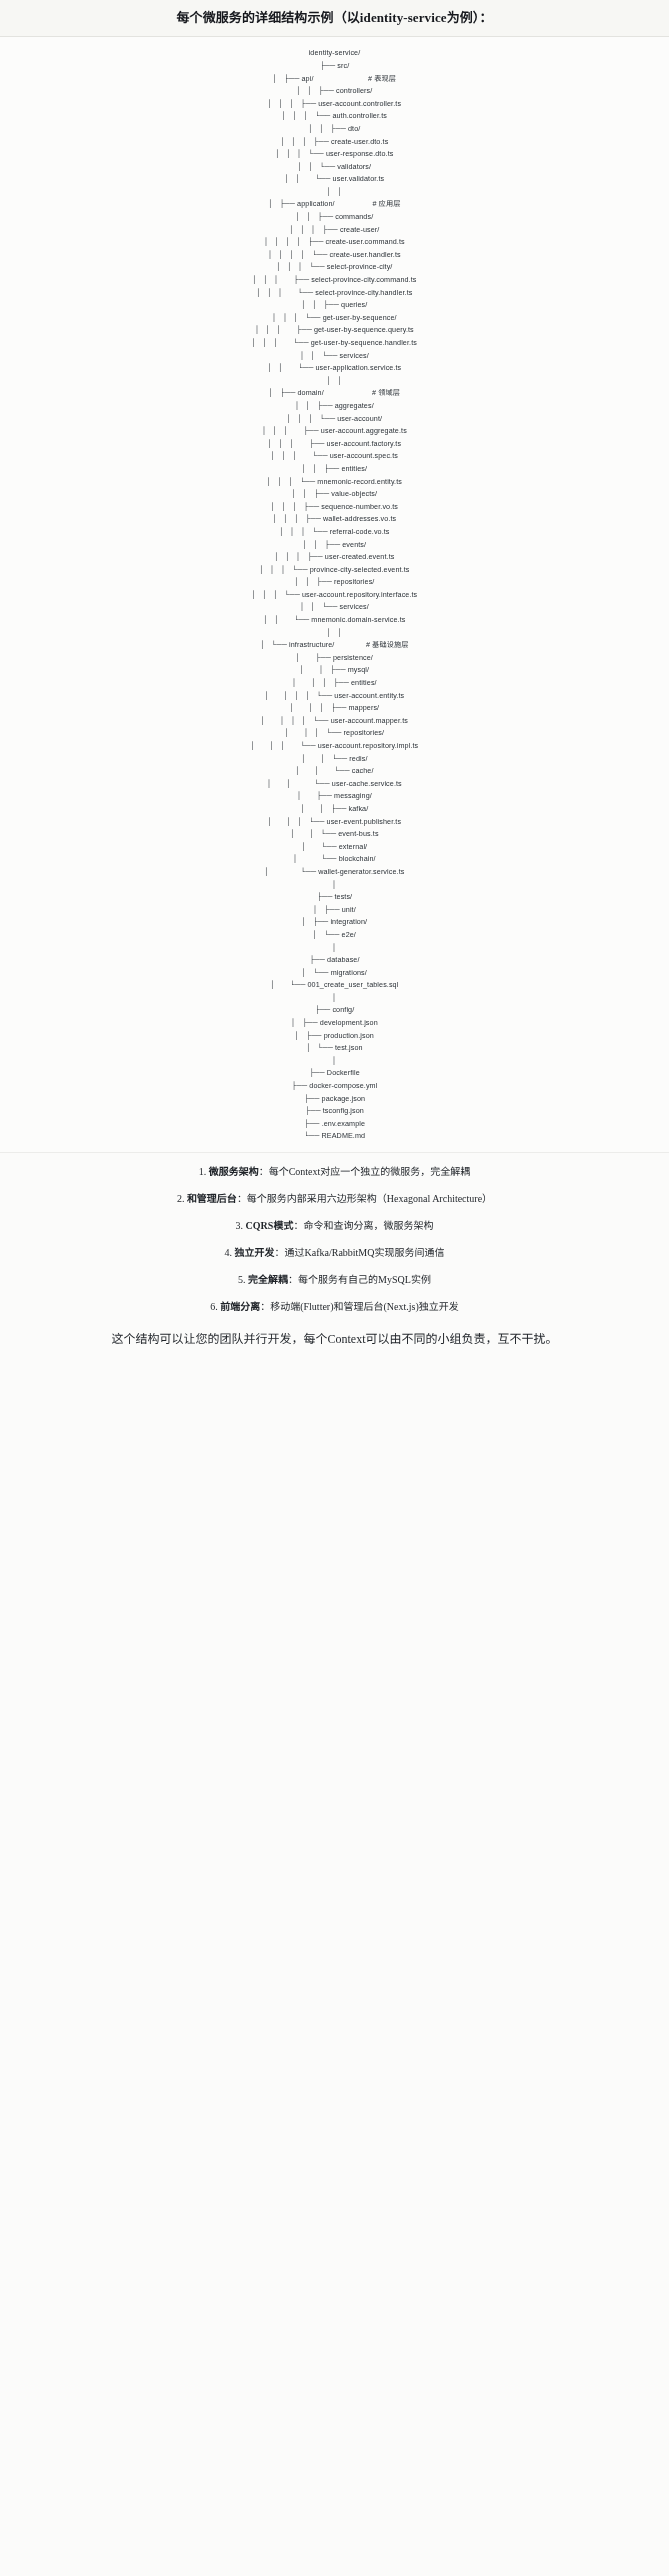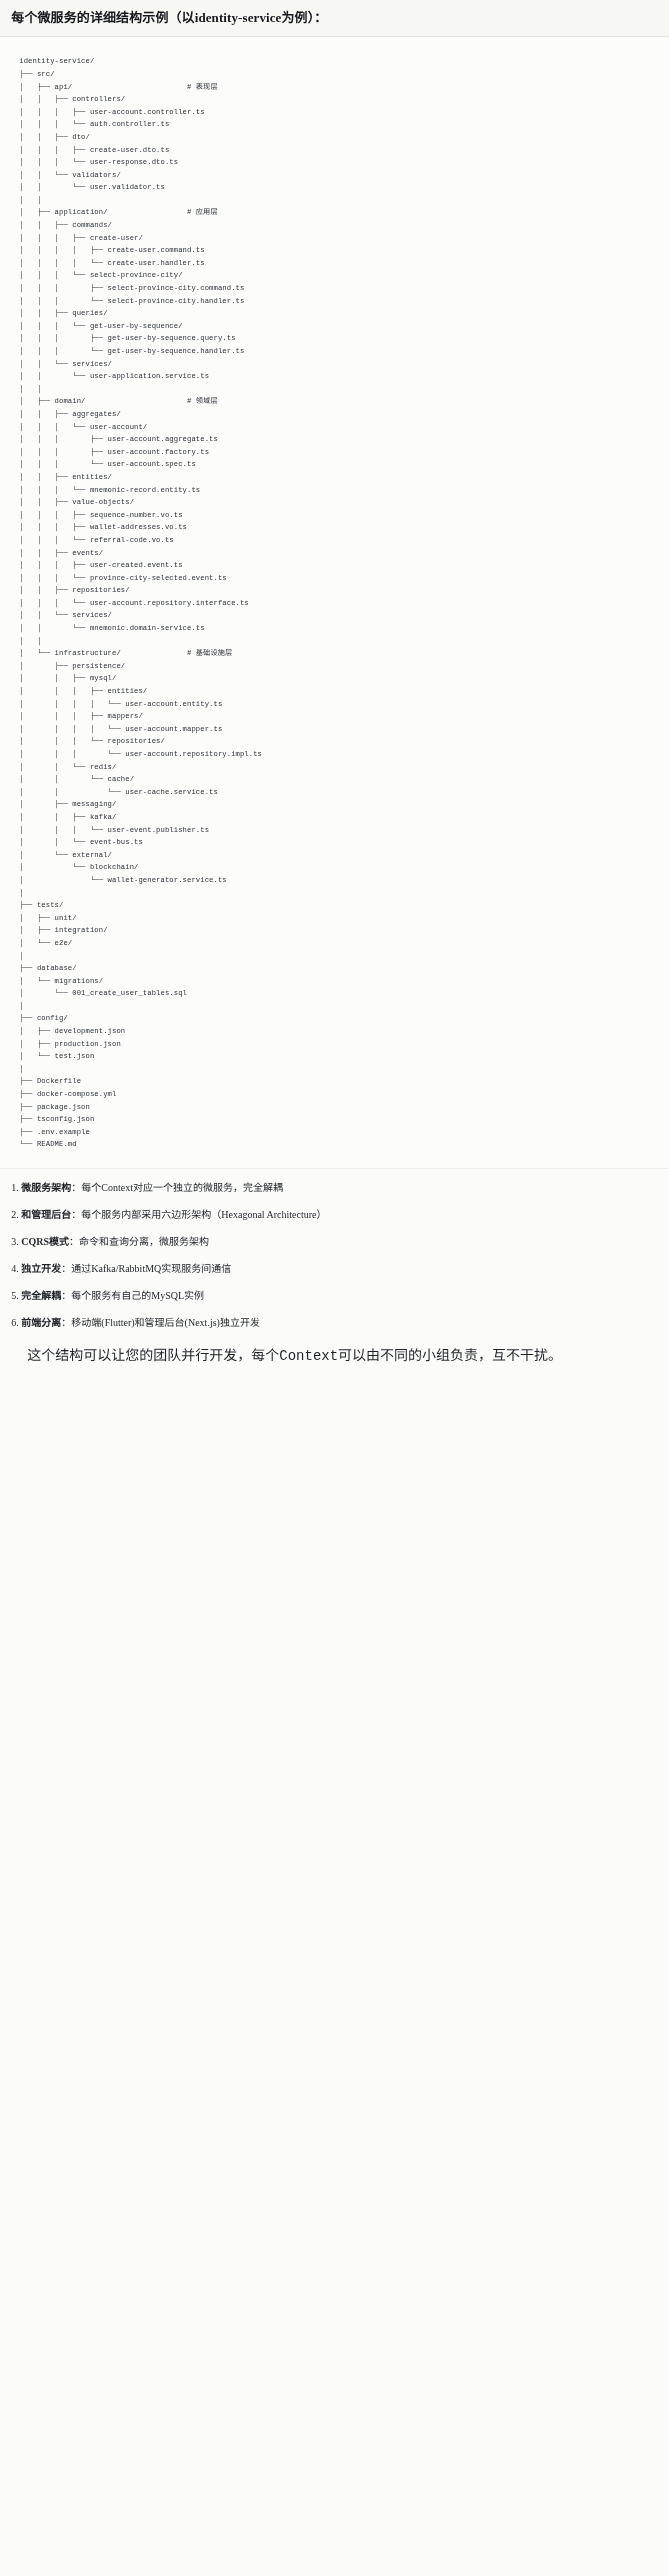--- a/index.html
+++ b/index.html
@@ -4,21 +4,21 @@
 <title>微服务详细结构示例</title>
 <style>
   html,body{margin:0;padding:0;}
   body{
     width:669px;
     background:#fbfbfa;
     font-family:"Liberation Sans","DejaVu Sans",sans-serif;
     color:#1f2328;
     -webkit-font-smoothing:antialiased;
   }
-  .page{width:669px;box-sizing:border-box;}
+  .page{width:669px;box-sizing:border-box;text-align:center;}
 
   
   .header{
     background:#f7f7f4;
     border-bottom:0.6px solid #e3e3df;
     padding:8.8px 11.3px 10px 11.3px;
     box-sizing:border-box;
   }
   .header h1{
     margin:0;
@@ -31,22 +31,22 @@
   }
 
   
   .codeblock{
     background:#fcfcfb;
     padding:10px 11.3px 8.8px 11.3px;
     box-sizing:border-box;
     border-bottom:0.6px solid #ececea;
   }
   pre.tree{
-    margin:8px;
-    font-family:Liberation Mono, monospace;
+    margin:0;
+    font-family:Liberation Sans, sans-serif;
     font-size:7.2px;
     line-height:12.6px;
     color:#2b3137;
     white-space:pre;
     tab-size:4;
     letter-spacing:0.1px;
   }
 
   
   .notes{
@@ -75,23 +75,23 @@
     color:#1f2328;
     counter-increment:noteitem;
   }
   ol.note-list li::before{
     content:counter(noteitem) ". ";
     font-weight:400;
   }
   ol.note-list li .term{font-weight:700;}
   .closing{
     margin:16px;
-    font-size:14px;
+    font-size:12px;
     line-height:1.55;
-    font-family:Liberation Mono, monospace;
+    font-family:Liberation Serif, serif;
     color:#1f2328;
   }
 </style>
 </head>
 <body>
 
 <div class="page">
 
   <div class="header">
     <h1>每个微服务的详细结构示例（以identity-service为例）：</h1>

